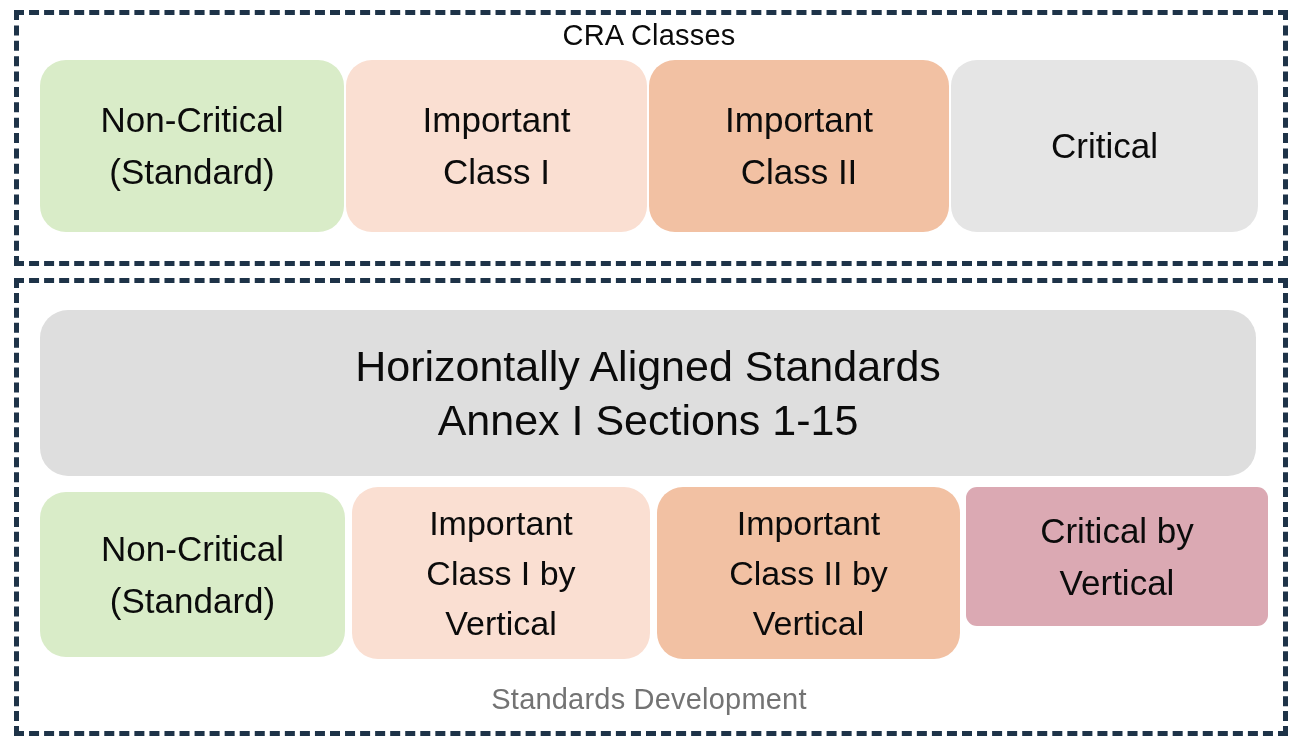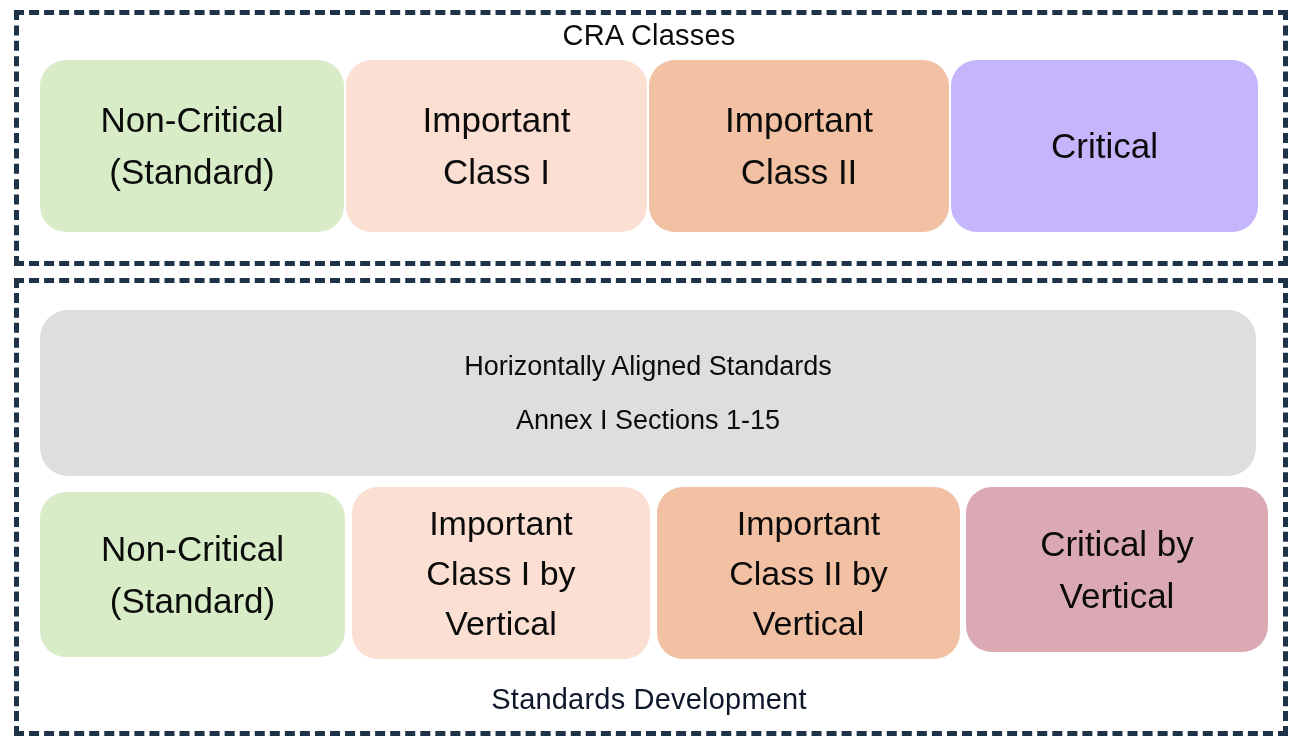--- a/index.html
+++ b/index.html
@@ -81,29 +81,29 @@
   #cra-box-3 { left: 951px; top: 60px; width: 307px; height: 172px; }
 
   
   #aligned-standards {
     left: 40px;
     top: 310px;
     width: 1216px;
     height: 166px;
     border-radius: 28px;
     background: #dedede;
-    font-size: 27px;
+    font-size: 43px;
     line-height: 54px;
   }
 
   
   #std-box-0 { left: 40px;  top: 492px; width: 305px; height: 165px; }
   #std-box-1 { left: 352px; top: 487px; width: 298px; height: 172px; }
   #std-box-2 { left: 657px; top: 487px; width: 303px; height: 172px; }
-  #std-box-3 { left: 966px; top: 487px; width: 302px; height: 165px; }
+  #std-box-3 { left: 966px; top: 487px; width: 302px; height: 139px; border-radius: 11px; }
 
   #std-box-1, #std-box-2 { line-height: 50px; font-size: 34px; }
   #std-box-3 { line-height: 52px; }
 </style>
 </head>
 <body>
 
 <div class="canvas">
 
   <div class="panel" id="panel-cra" style="border-color: rgb(30, 51, 72);"></div>
@@ -112,36 +112,36 @@
 
   <div class="box" id="cra-box-0" style="background: rgb(217, 236, 200); color: rgb(11, 11, 11);">Non-Critical
 (Standard)</div>
 
   <div class="box" id="cra-box-1" style="background: rgb(250, 223, 210); color: rgb(11, 11, 11);">Important
 Class I</div>
 
   <div class="box" id="cra-box-2" style="background: rgb(242, 193, 163); color: rgb(11, 11, 11);">Important
 Class II</div>
 
-  <div class="box" id="cra-box-3" style="background: #c4b5fd; color: rgb(11, 11, 11);">Critical</div>
+  <div class="box" id="cra-box-3" style="background: #e5e5e5; color: rgb(11, 11, 11);">Critical</div>
 
   <div class="panel" id="panel-std" style="border-color: rgb(30, 51, 72);"></div>
 
   <div class="box" id="aligned-standards" style="background: rgb(222, 222, 222); color: rgb(11, 11, 11);">Horizontally Aligned Standards
 Annex I Sections 1-15</div>
 
   <div class="box" id="std-box-0" style="background: rgb(217, 236, 200); color: rgb(11, 11, 11);">Non-Critical
 (Standard)</div>
 
   <div class="box" id="std-box-1" style="background: rgb(250, 223, 210); color: rgb(11, 11, 11);">Important
 Class I by
 Vertical</div>
 
   <div class="box" id="std-box-2" style="background: rgb(242, 193, 163); color: rgb(11, 11, 11);">Important
 Class II by
 Vertical</div>
 
   <div class="box" id="std-box-3" style="background: rgb(219, 169, 179); color: rgb(11, 11, 11);">Critical by
 Vertical</div>
 
-  <div class="panel-title" id="std-caption" style="color: #0f172a;">Standards Development</div>
+  <div class="panel-title" id="std-caption" style="color: #737373;">Standards Development</div>
 
 </div>
 
 </body></html>

